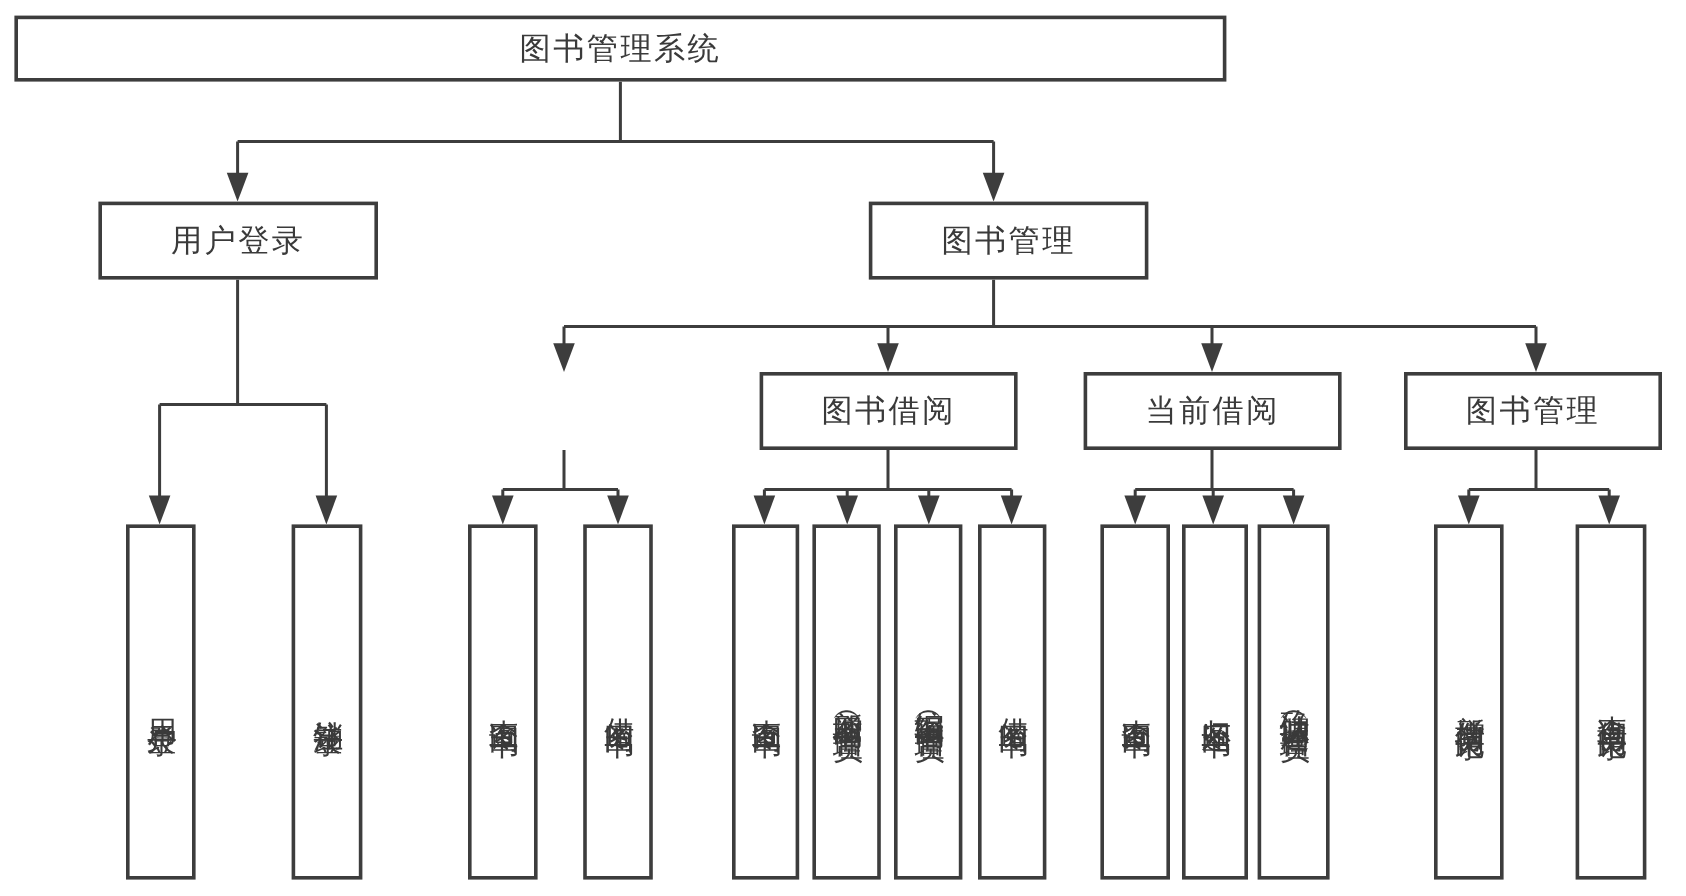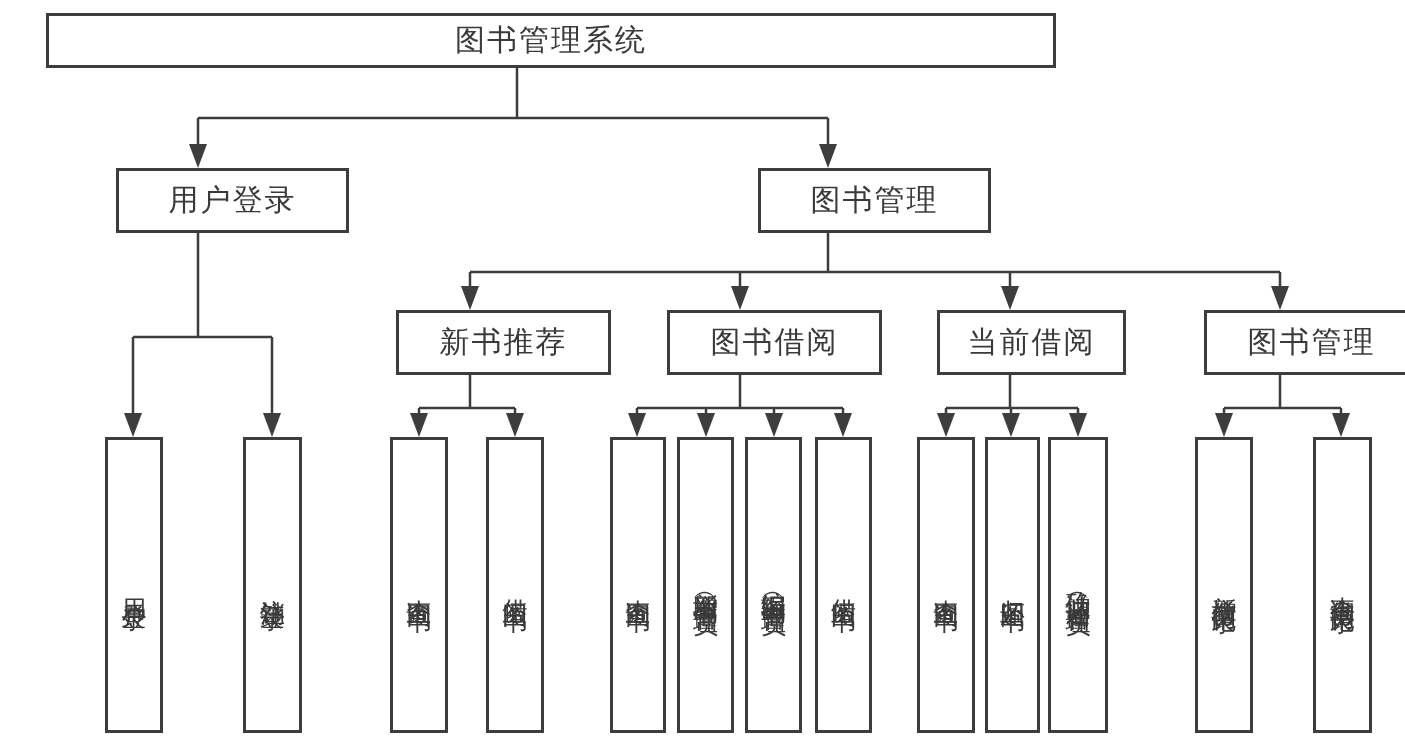--- a/index.html
+++ b/index.html
@@ -38,24 +38,23 @@
     position: absolute;
     background: #fff;
     border: 3px solid var(--border);
     color: var(--text);
     display: flex;
     align-items: center;
     justify-content: center;
     z-index: 2;
   }
   .node-h {
-    font-size: 30px;
+    font-size: 26px;
     letter-spacing: 2px;
     white-space: nowrap;
-    margin-left: 34px;
   }
   .leaf {
     top: 437px;
     height: 296px;
   }
   .vtext {
     writing-mode: vertical-rl;
     text-orientation: mixed;
     font-size: 25px;
     letter-spacing: 3px;
@@ -113,23 +112,22 @@
     <path d="M1280 375 V408 M1224 408 H1341 M1224 408 V416 M1341 408 V416"></path>
     <polygon points="1224,437 1215,413 1233,413"></polygon>
     <polygon points="1341,437 1332,413 1350,413"></polygon>
   </svg>
 
   <div class="node node-h" style="left:12px; top:13px; width:1010px; height:55px;">图书管理系统</div>
 
   <div class="node node-h" style="left:82px; top:168px; width:233px; height:65px;">用户登录</div>
   <div class="node node-h" style="left:724px; top:168px; width:233px; height:65px;">图书管理</div>
 
-  <div class="node node-h" style="left:362px; top:310px; width:215px; height:65px;">新书推荐</div>
   <div class="node node-h" style="left:633px; top:310px; width:215px; height:65px;">图书借阅</div>
-  <div class="node node-h" style="left:903px; top:310px; width:189px; height:65px;">当前借阅</div>
+  <div class="node node-h" style="left:903px; top:310px; width:215px; height:65px;">当前借阅</div>
   <div class="node node-h" style="left:1170px; top:310px; width:215px; height:65px;">图书管理</div>
 
   <div class="node leaf" style="left:105px; width:58px;">
     <span class="vtext">用户登录</span>
   </div>
   <div class="node leaf" style="left:243px; width:59px;">
     <span class="vtext">注销登录</span>
   </div>
 
   <div class="node leaf" style="left:390px; width:58px;">

